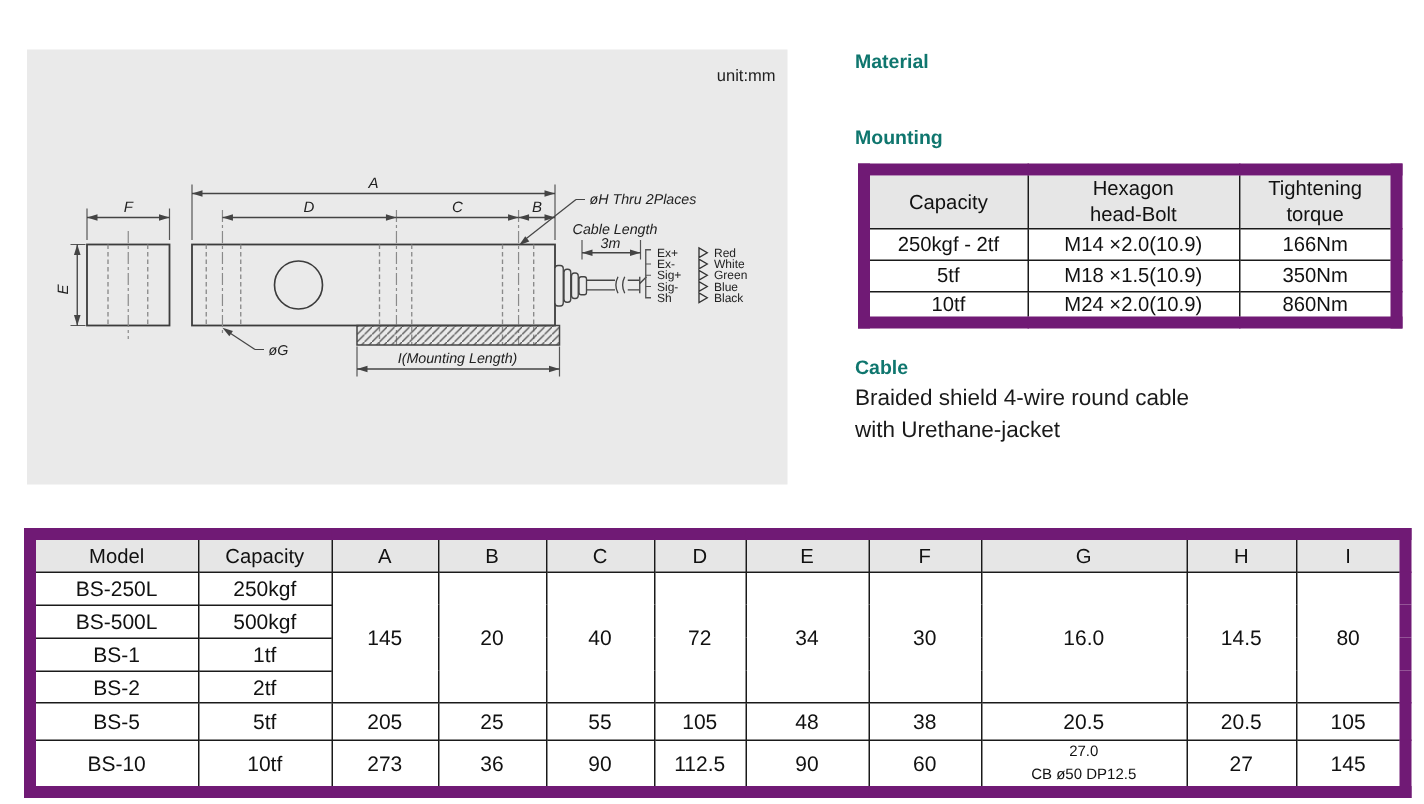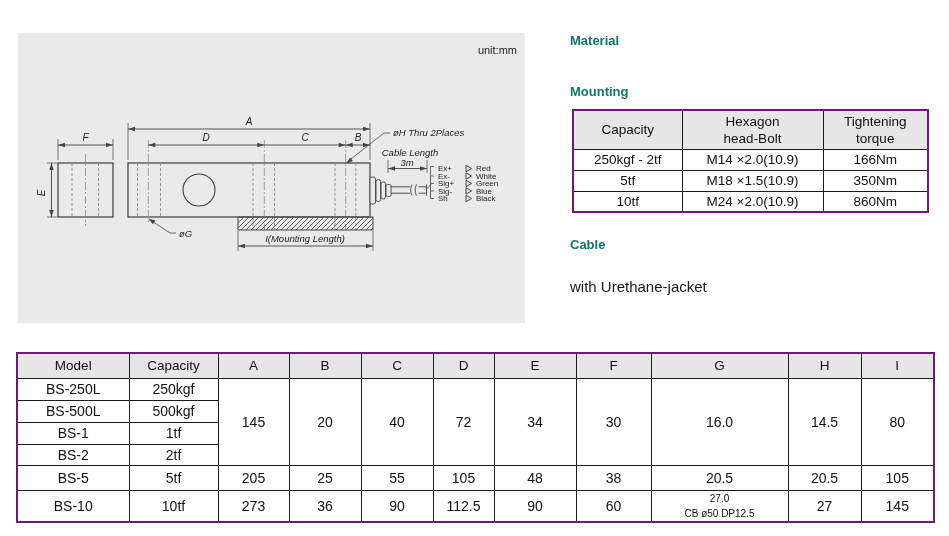--- a/index.html
+++ b/index.html
@@ -12,21 +12,21 @@
   svg text{font-family:"Liberation Sans",sans-serif;fill:#222;}
   .dimlab{font-size:10px;font-style:italic;}
   .notelab{font-size:9.5px;font-style:italic;}
   .wirelab{font-size:8px;font-style:normal;}
   .unitlab{font-size:11px;}
 
   .h2{position:absolute;font-size:13px;font-weight:bold;color:#0f766e;margin:0;}
   .bodytxt{position:absolute;font-size:15px;color:#1a1a1a;}
 
   table{border-collapse:collapse;table-layout:fixed;}
-  table.spec{position:absolute;border:2px solid #701a75;padding-left:24px;}
+  table.spec{position:absolute;border:8px solid #701a75;padding-left:24px;}
   .spec th,.spec td{border:1px solid #1a1a1a;text-align:center;vertical-align:middle;
         padding:0;font-weight:normal;font-size:13.5px;color:#111;overflow:hidden;}
   .spec th{background:#e6e6e6;line-height:17px;}
   .mnt{left:572px;top:109px;width:355px;}
   .dims{left:16px;top:352px;width:917px;}
   .dims td{font-size:14px;}
   .dims .g2{font-size:10px;line-height:15px;}
 </style>
 </head>
 <body>
@@ -209,20 +209,21 @@
     </tr>
     <tr style="height:21px">
       <td>10tf</td>
       <td>M24 ×2.0(10.9)</td>
       <td>860Nm</td>
     </tr>
   </tbody>
     </table>
 
   <h2 class="h2" style="left:570px;top:237px;">Cable</h2>
+  <div class="bodytxt" style="left:570px;top:257px;">Braided shield 4-wire round cable</div>
   <div class="bodytxt" style="left:570px;top:278px;">with Urethane-jacket</div>
 
   <table class="spec dims">
     <colgroup>
       <col style="width:112px">
         <col style="width:89px">
         <col style="width:71px">
         <col style="width:72px">
       <col style="width:72px">
         <col style="width:61px">

